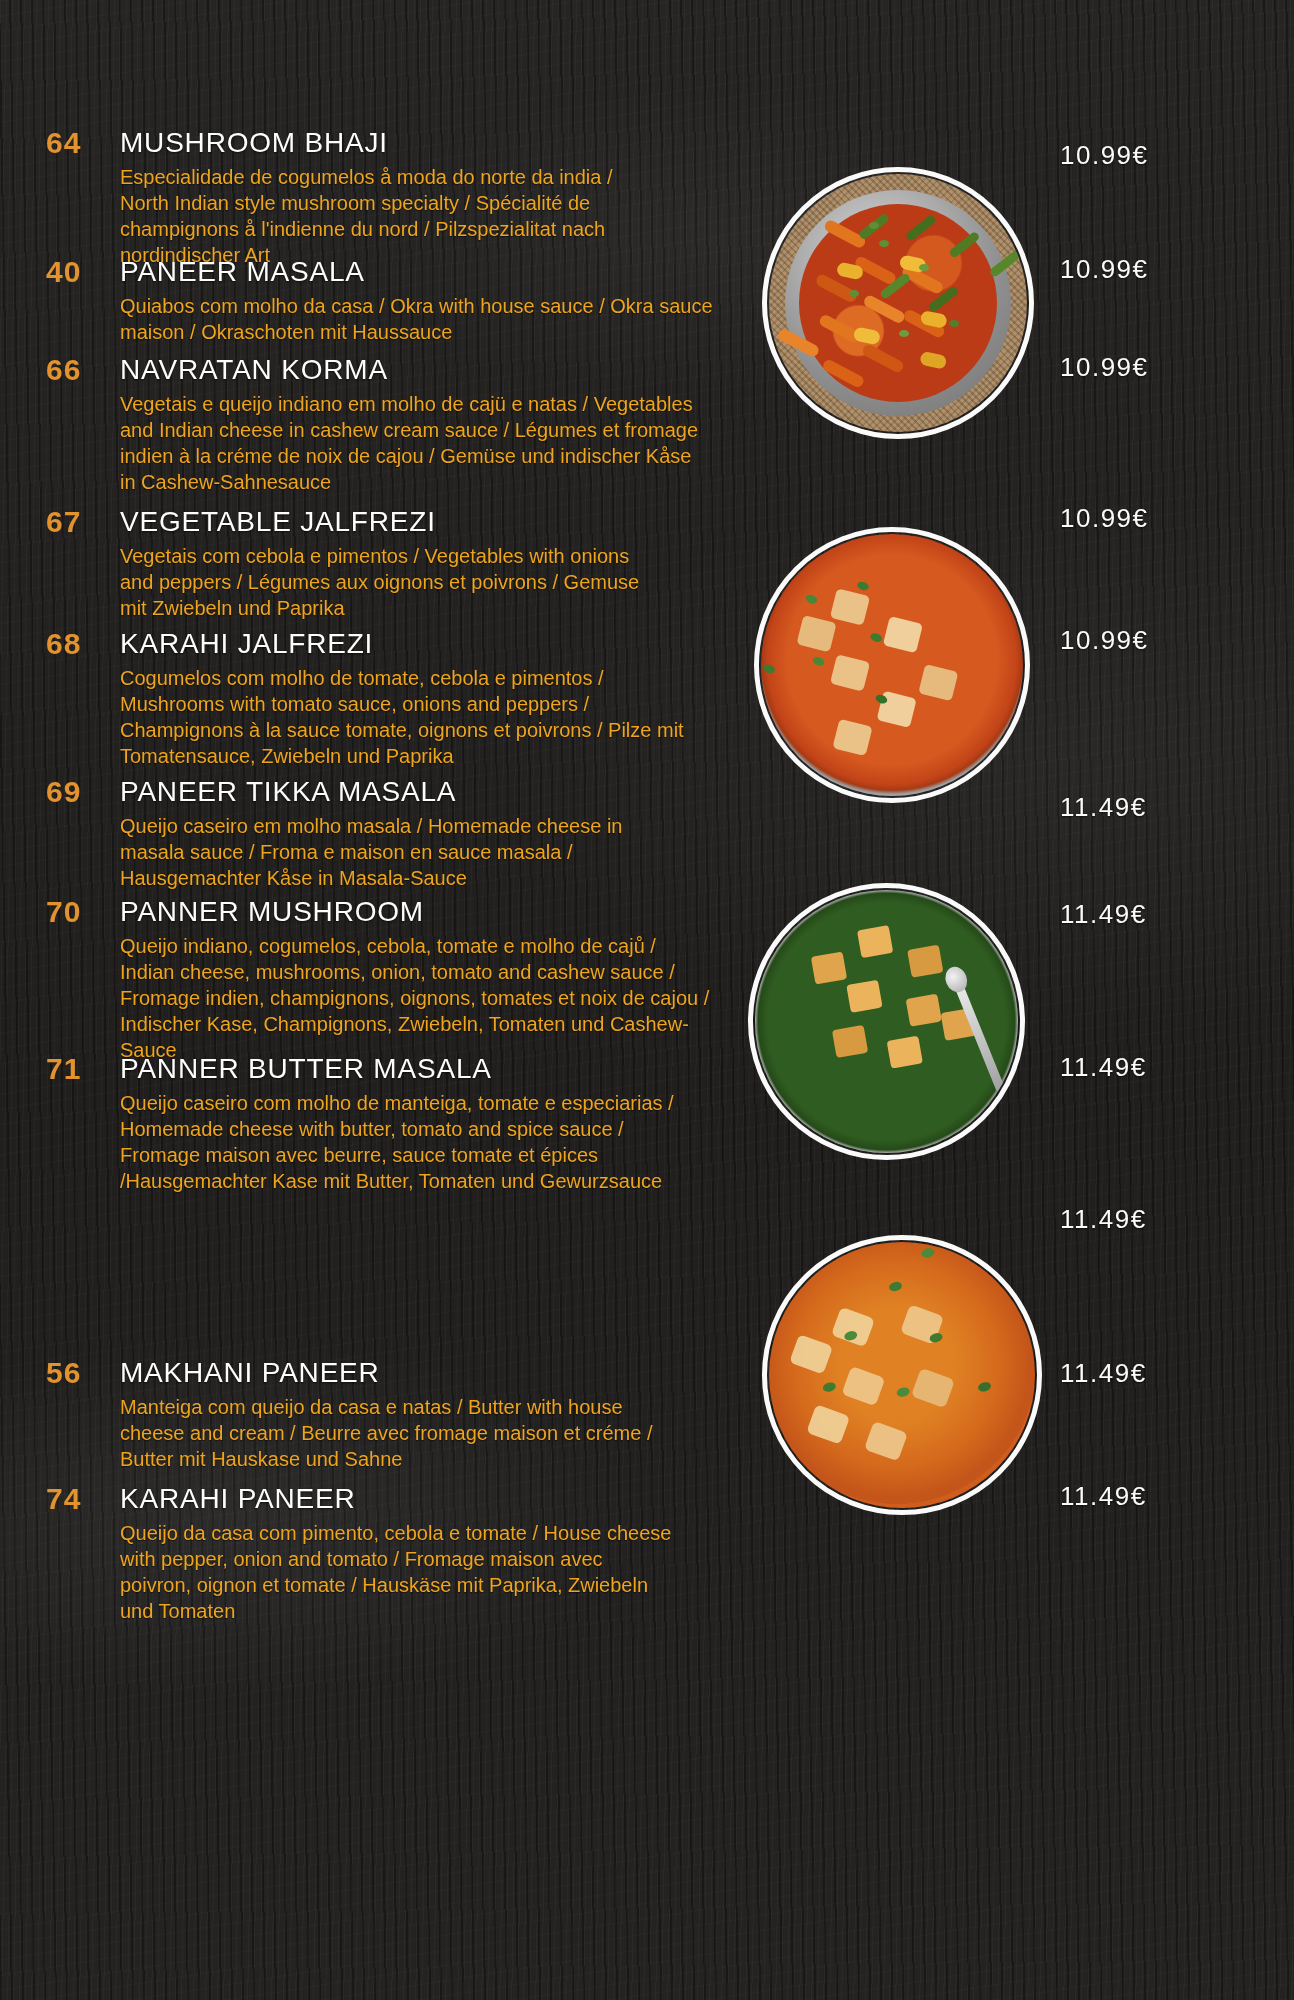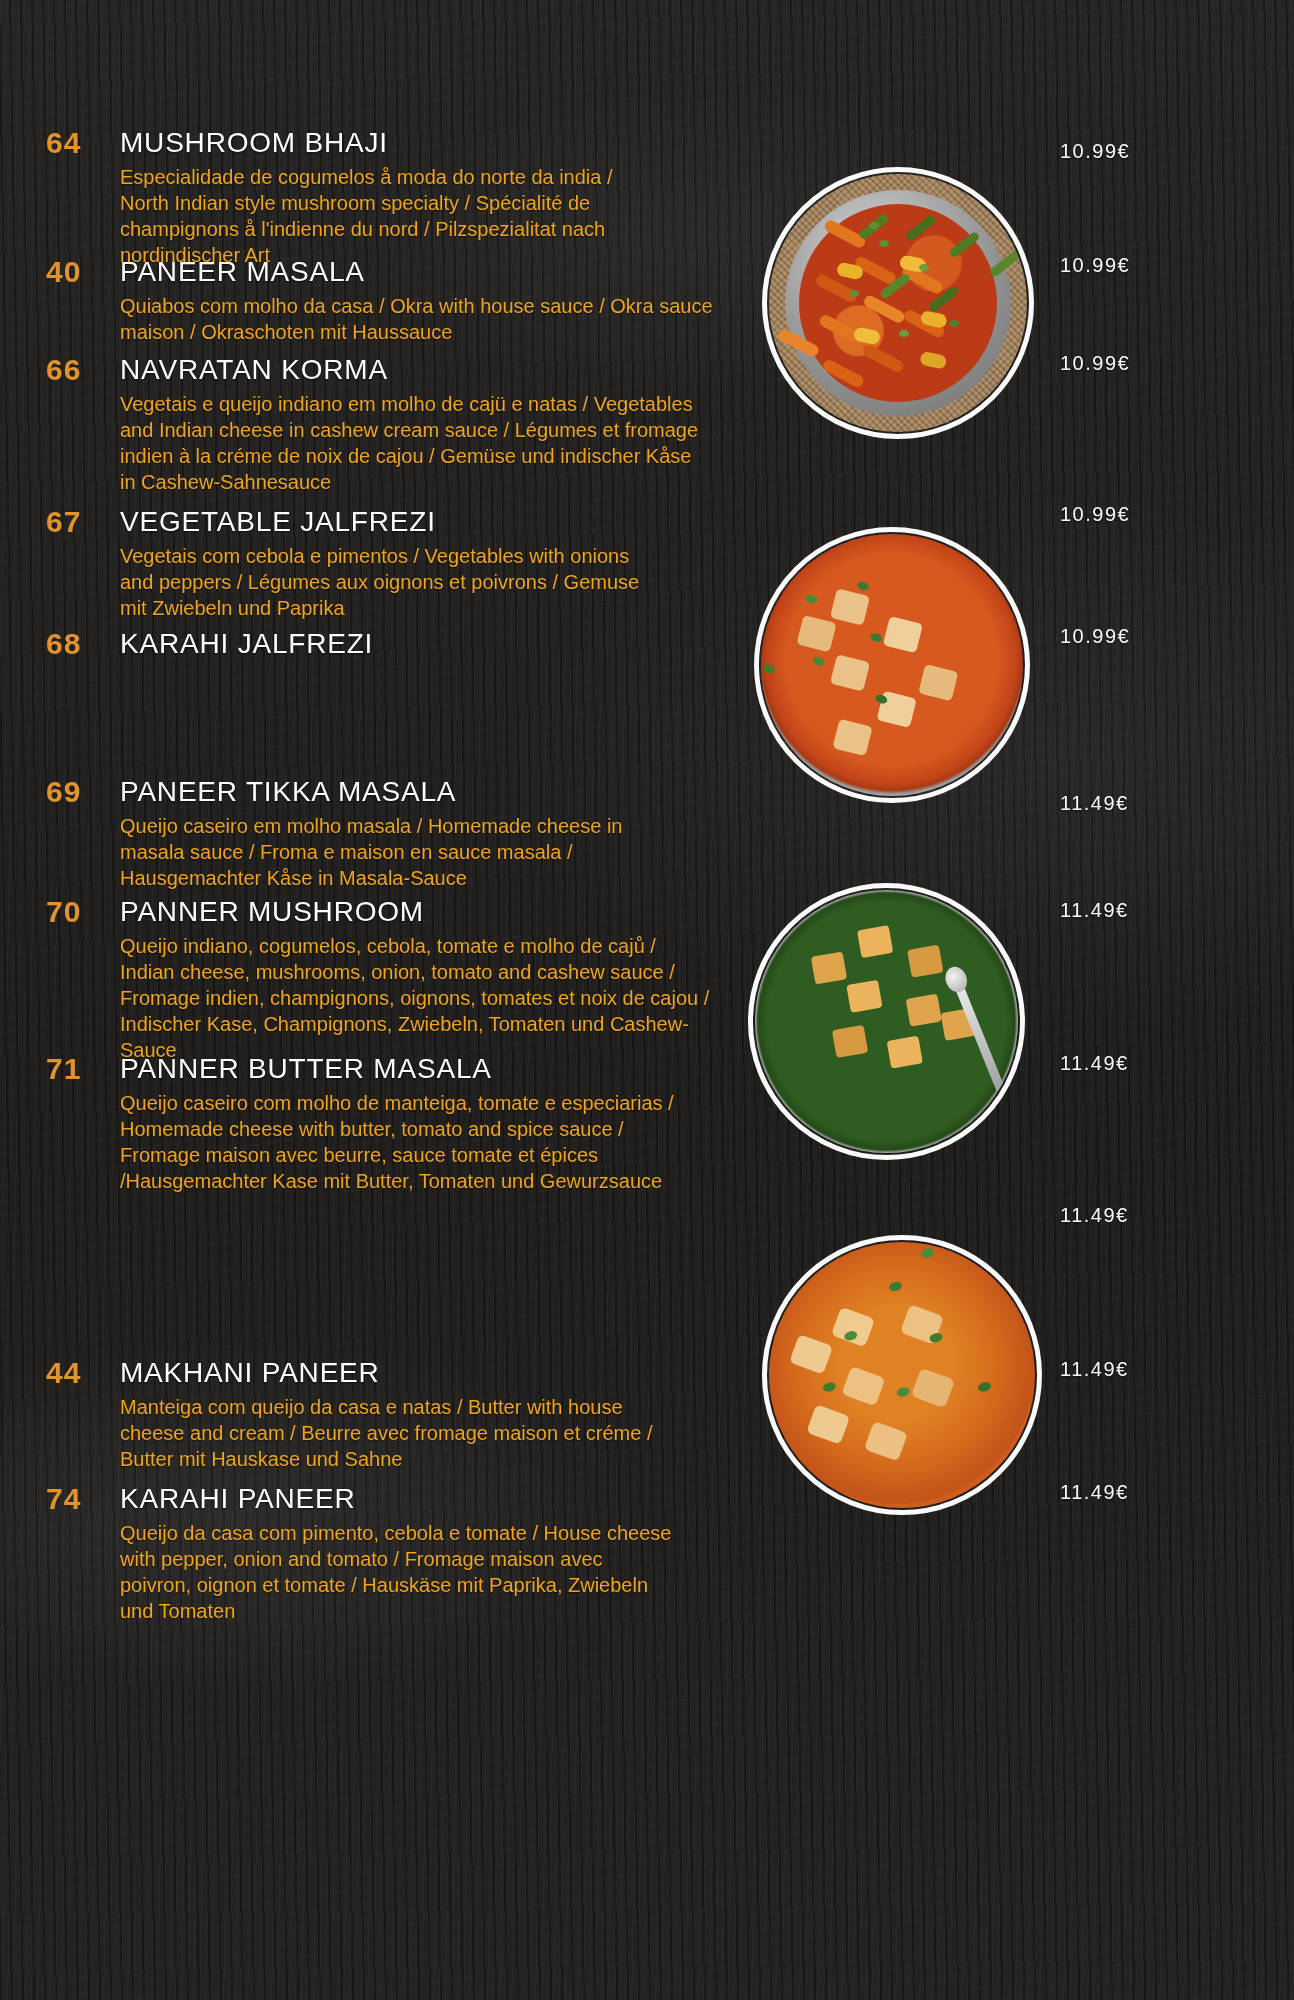--- a/index.html
+++ b/index.html
@@ -16,21 +16,21 @@
       linear-gradient(180deg,#262524,#201f1e 55%,#242322);
   }
   
   .item{position:absolute;left:46px;}
   .row{display:flex;align-items:flex-start;}
   .num{width:74px;flex:0 0 74px;color:#e2932e;font-size:30px;font-weight:700;letter-spacing:1px;line-height:32px;}
   .title{color:#fdfdfd;font-size:28px;letter-spacing:0.8px;line-height:32px;white-space:nowrap;
          text-shadow:0 1px 2px rgba(0,0,0,0.6);}
   .desc{margin-left:74px;margin-top:5px;color:#efa41e;font-size:20px;line-height:26px;
         text-shadow:0 1px 1px rgba(0,0,0,0.5);}
-  .price{position:absolute;left:1060px;color:#fbfbfb;font-size:20px;letter-spacing:1.5px;white-space:nowrap;
+  .price{position:absolute;left:1060px;color:#fbfbfb;font-size:26px;letter-spacing:1.5px;white-space:nowrap;
          text-shadow:0 1px 2px rgba(0,0,0,0.6);}
   
   .bowl{position:absolute;border-radius:50%;border:5px solid #fafafa;}
   .food{position:absolute;inset:2px;border-radius:50%;overflow:hidden;}
   .layer{position:absolute;border-radius:50%;}
   .stamp{position:absolute;}
   
   .bowl1{left:762px;top:167px;width:262px;height:262px;}
   .jute{inset:2px;background:
       repeating-linear-gradient(45deg, rgba(0,0,0,0.18) 0 2px, transparent 2px 5px),
@@ -127,20 +127,21 @@
     </div>
     <div class="desc" style="width:540px">Vegetais com cebola e pimentos / Vegetables with onions and peppers / Légumes aux oignons et poivrons / Gemuse mit Zwiebeln und Paprika</div>
   </div>
   <div class="price" style="top:503px">10.99€</div>
 
   <div class="item" style="top:628px">
     <div class="row">
       <span class="num">68</span>
       <span class="title">KARAHI JALFREZI</span>
     </div>
+    <div class="desc" style="width:570px">Cogumelos com molho de tomate, cebola e pimentos / Mushrooms with tomato sauce, onions and peppers / Champignons à la sauce tomate, oignons et poivrons / Pilze mit Tomatensauce, Zwiebeln und Paprika</div>
   </div>
   <div class="price" style="top:625px">10.99€</div>
 
   <div class="item" style="top:776px">
     <div class="row">
       <span class="num">69</span>
       <span class="title">PANEER TIKKA MASALA</span>
     </div>
     <div class="desc" style="width:520px">Queijo caseiro em molho masala / Homemade cheese in masala sauce / Froma e maison en sauce masala / Hausgemachter Kåse in Masala-Sauce</div>
   </div>
@@ -161,21 +162,21 @@
       <span class="title">PANNER BUTTER MASALA</span>
     </div>
     <div class="desc" style="width:570px">Queijo caseiro com molho de manteiga, tomate e especiarias / Homemade cheese with butter, tomato and spice sauce / Fromage maison avec beurre, sauce tomate et épices /Hausgemachter Kase mit Butter, Tomaten und Gewurzsauce</div>
   </div>
   <div class="price" style="top:1052px">11.49€</div>
 
   <div class="price" style="top:1204px">11.49€</div>
 
   <div class="item" style="top:1357px">
     <div class="row">
-      <span class="num">44</span>
+      <span class="num">56</span>
       <span class="title">MAKHANI PANEER</span>
     </div>
     <div class="desc" style="width:565px">Manteiga com queijo da casa e natas / Butter with house cheese and cream / Beurre avec fromage maison et créme / Butter mit Hauskase und Sahne</div>
   </div>
   <div class="price" style="top:1358px">11.49€</div>
 
   <div class="item" style="top:1483px">
     <div class="row">
       <span class="num">74</span>
       <span class="title">KARAHI PANEER</span>

